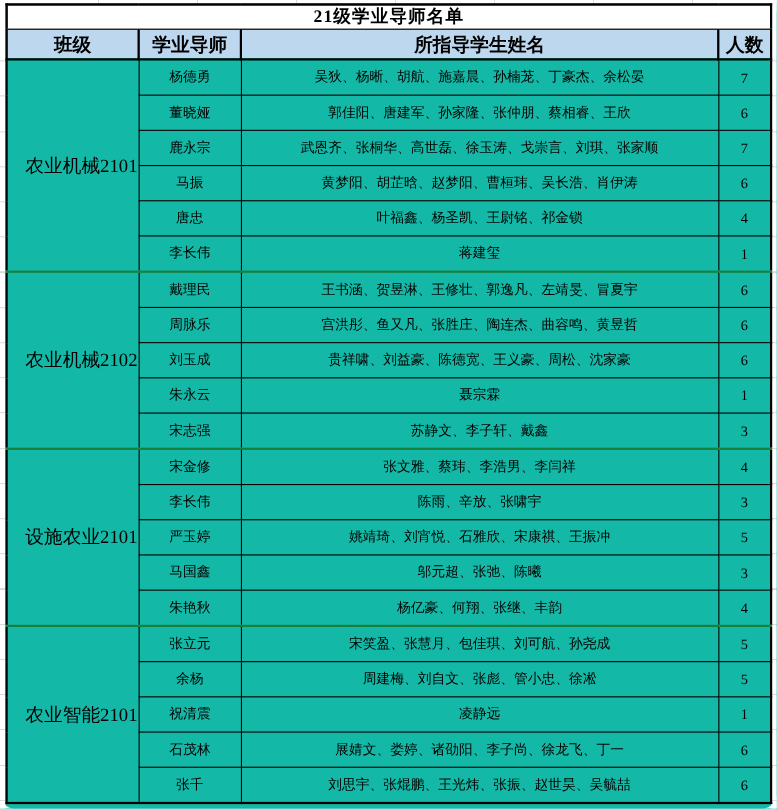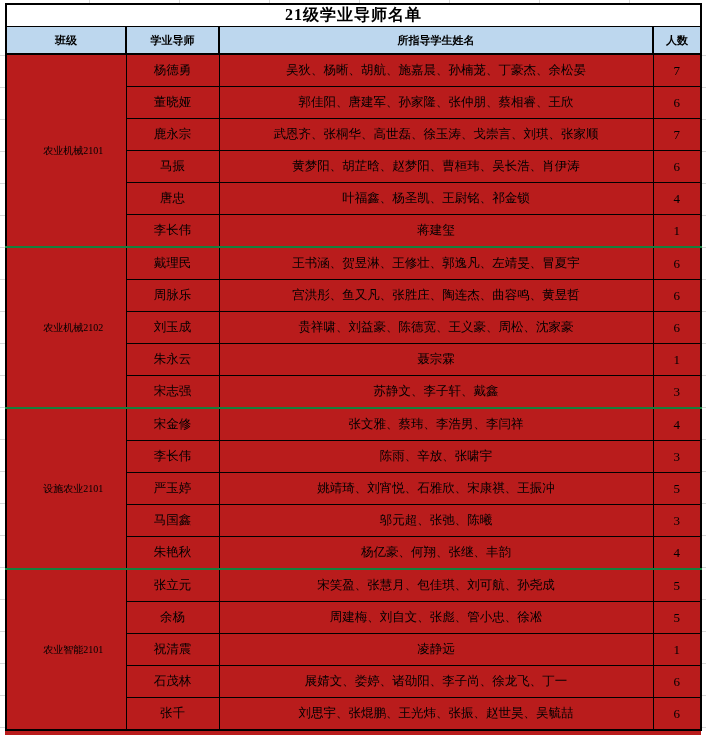--- a/index.html
+++ b/index.html
@@ -1,21 +1,21 @@
 <!DOCTYPE html>
 <html lang="zh" style="--header-bg: #BDD7EE;"><head>
 <meta charset="utf-8">
 <style>
   html,body{margin:0;padding:0;}
   body{
     width:706px;height:735px;overflow:hidden;background:#ffffff;
     font-family:"Liberation Serif","DejaVu Serif",serif;
     color:#000;
   }
-  .sheet{position:relative;width:706px;height:735px;background:#b91c1c;}
+  .sheet{position:relative;width:706px;height:735px;background:#14b8a6;border-radius:13px;}
   
   .grid-strip-left{
     position:absolute;left:0;top:0;width:5px;height:735px;
     background:repeating-linear-gradient(to bottom,#ffffff 0 31px,#d9d9d9 31px 32px);
     background-position:0 24px;
   }
   .grid-strip-top{
     position:absolute;left:0;top:0;width:706px;height:3px;
     background:repeating-linear-gradient(to right,#ffffff 0 89px,#d9d9d9 89px 90px);
   }
@@ -36,26 +36,26 @@
   .mentor-table th,.mentor-table td{
     border:1px solid #000;
     text-align:center;vertical-align:middle;
     padding:0 2px;overflow:hidden;white-space:nowrap;
   }
   .title-cell{
     height:21px;font-size:16px;font-weight:bold;
     border-bottom:2px solid #000;background:#fff;letter-spacing:1px;
   }
   .header-row th{
-    height:26px;font-size:11px;font-weight:bold;
+    height:26px;font-size:17px;font-weight:bold;
     background:var(--header-bg,#BDD7EE);
     border-bottom:2px solid #000;border-left:2px solid #000;border-right:2px solid #000;
   }
   tbody td{height:31px;font-size:12.5px;}
-  td.class-cell{font-size:10px;padding-left:16px;}
+  td.class-cell{font-size:17px;padding-left:16px;}
   td.count-cell{font-size:13px;}
   tr.block-start td{border-top:2px solid #15803d;}
 </style>
 </head>
 <body>
 
 <div class="sheet">
   <div class="grid-strip-top"></div>
   <div class="grid-strip-left"></div>
   <div class="grid-strip-right"></div>

